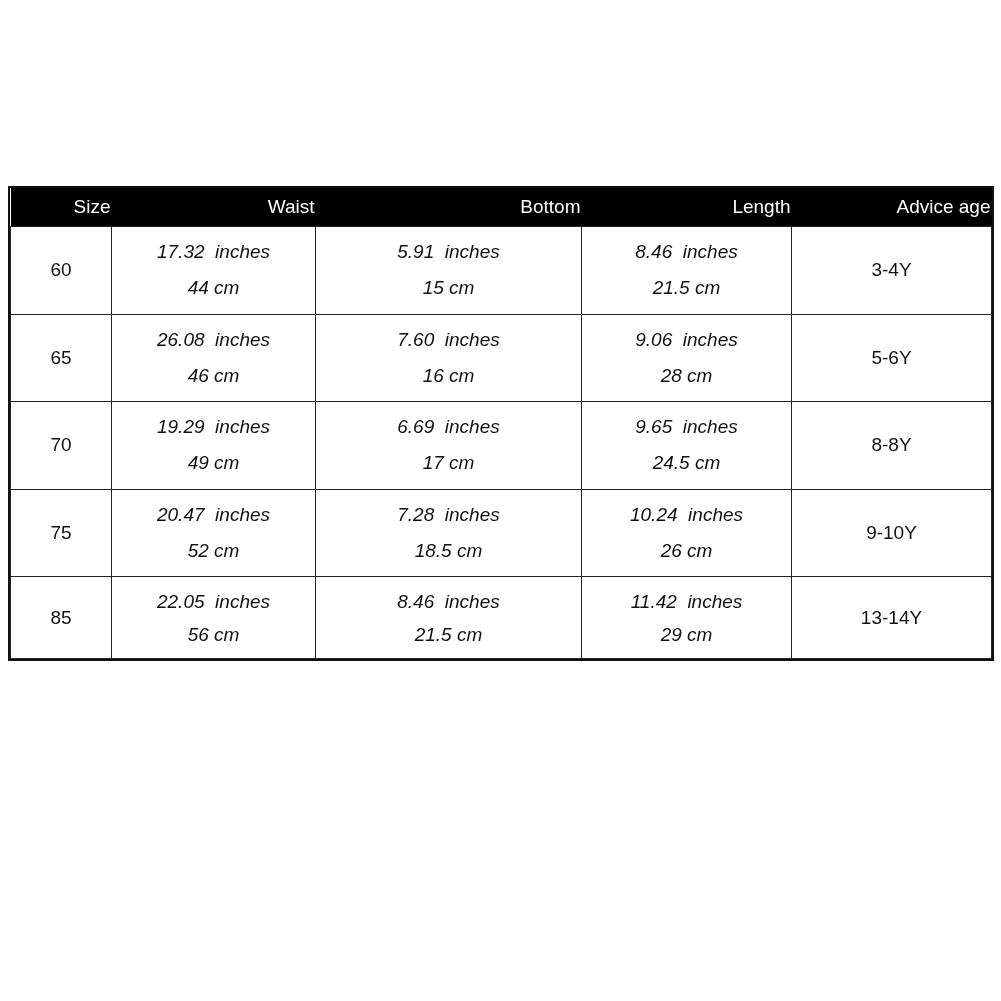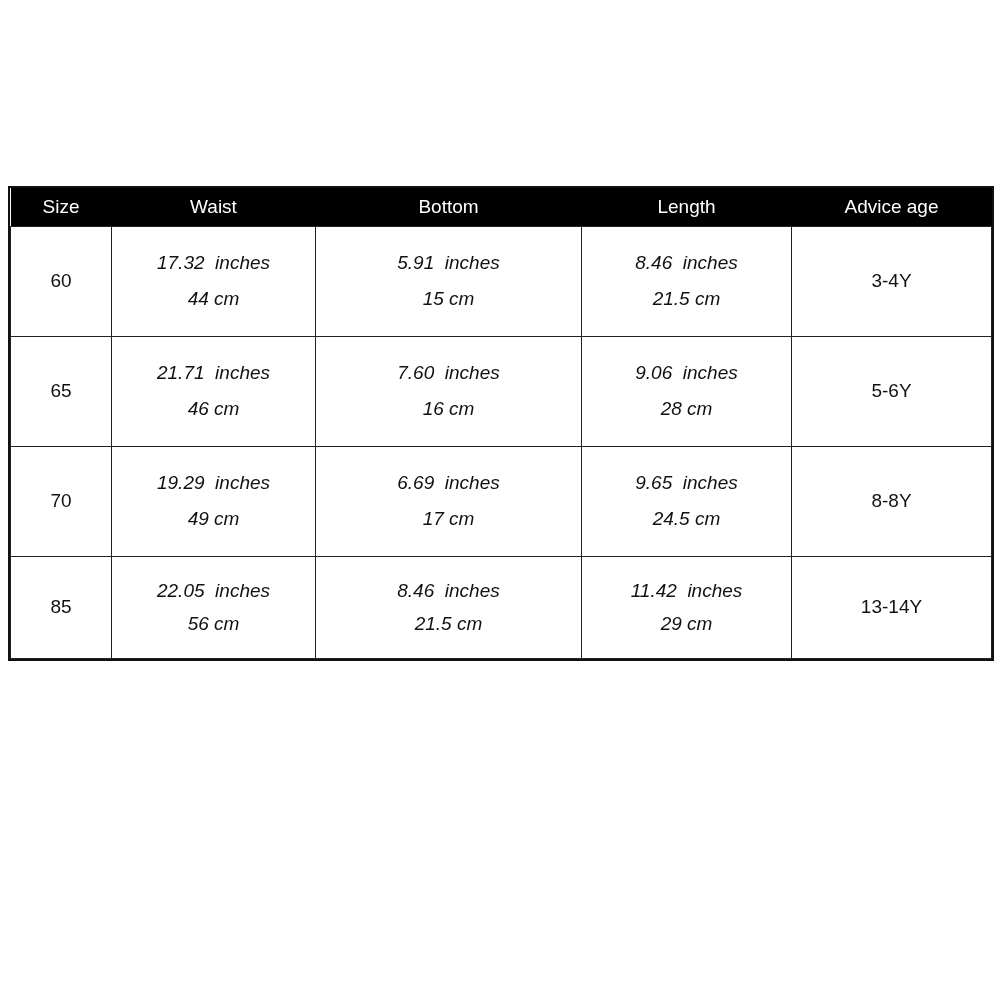--- a/index.html
+++ b/index.html
@@ -1,19 +1,19 @@
 <!DOCTYPE html>
 <html><head>
 <meta charset="utf-8">
 <style>
   html, body { margin:0; padding:0; background:#ffffff; }
   body { width:1001px; height:1001px; position:relative; font-family:"Liberation Sans", sans-serif; color:#111; }
   .table-wrap { position:absolute; left:8px; top:186px; width:986px; height:475px; border:2px solid #111; box-sizing:border-box; }
   table { border-collapse:collapse; width:100%; height:100%; table-layout:fixed; }
-  th { background:#000; color:#fff; font-weight:normal; font-size:19px; height:36px; text-align:center; }
+  th { background:#000; color:#fff; font-weight:normal; font-size:19px; height:36px; text-align:right; }
   td { border:1px solid #222; text-align:center; font-size:19px; padding:0; }
   tr.row { height:73px;border-radius:15px; }
   tr.row.last { height:68px; }
   .line { display:block; line-height:36px;font-style:italic; }
   .row.last .line { line-height:33px; }
 </style>
 </head>
 <body>
 
 <div class="table-wrap">
@@ -47,21 +47,21 @@
           </td>
       <td>
             <span class="line">8.46  inches</span>
             <span class="line">21.5 cm</span>
           </td>
       <td>3-4Y</td>
     </tr>
     <tr class="row">
       <td>65</td>
       <td>
-            <span class="line">21.71  inches</span>
+            <span class="line">26.08  inches</span>
             <span class="line">46 cm</span>
           </td>
       <td>
             <span class="line">7.60  inches</span>
             <span class="line">16 cm</span>
           </td>
       <td>
             <span class="line">9.06  inches</span>
             <span class="line">28 cm</span>
           </td>
@@ -76,20 +76,36 @@
       <td>
             <span class="line">6.69  inches</span>
             <span class="line">17 cm</span>
           </td>
       <td>
             <span class="line">9.65  inches</span>
             <span class="line">24.5 cm</span>
           </td>
       <td>8-8Y</td>
     </tr>
+    <tr class="row">
+      <td>75</td>
+      <td>
+            <span class="line">20.47  inches</span>
+            <span class="line">52 cm</span>
+          </td>
+      <td>
+            <span class="line">7.28  inches</span>
+            <span class="line">18.5 cm</span>
+          </td>
+      <td>
+            <span class="line">10.24  inches</span>
+            <span class="line">26 cm</span>
+          </td>
+      <td>9-10Y</td>
+    </tr>
     <tr class="row last">
       <td>85</td>
       <td>
             <span class="line">22.05  inches</span>
             <span class="line">56 cm</span>
           </td>
       <td>
             <span class="line">8.46  inches</span>
             <span class="line">21.5 cm</span>
           </td>

